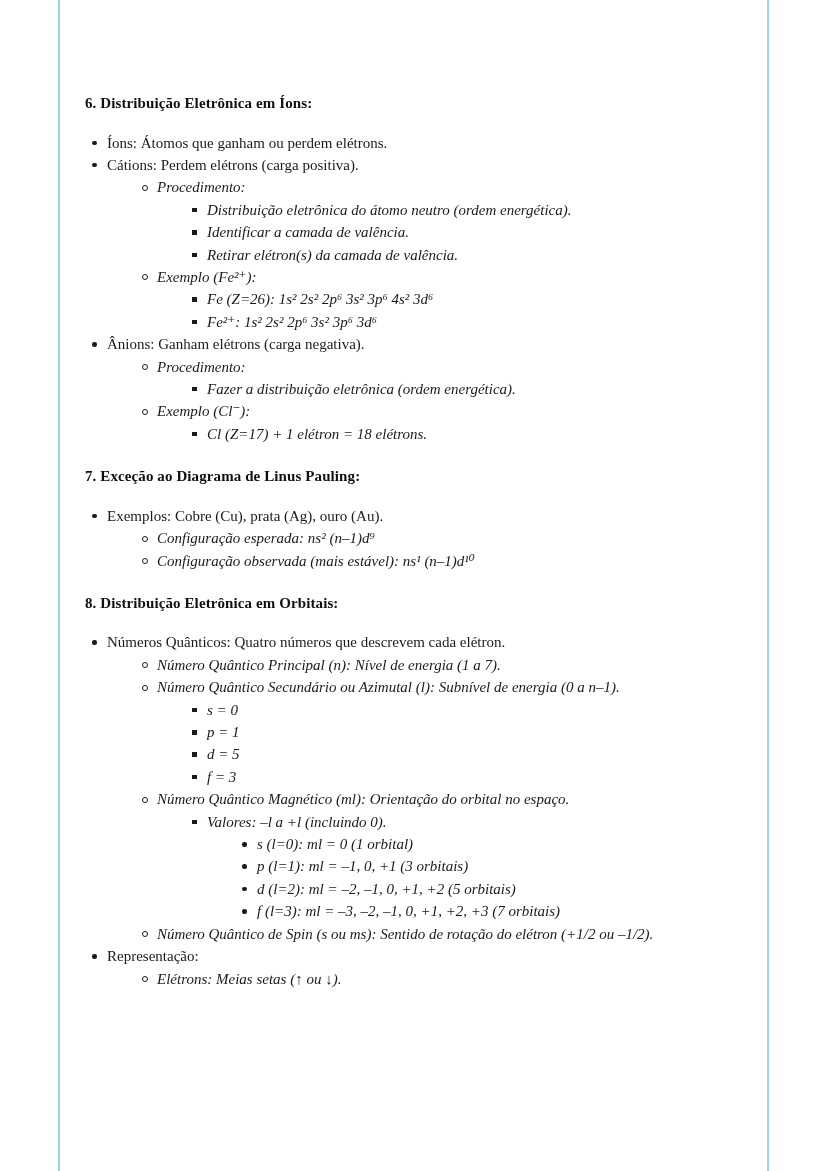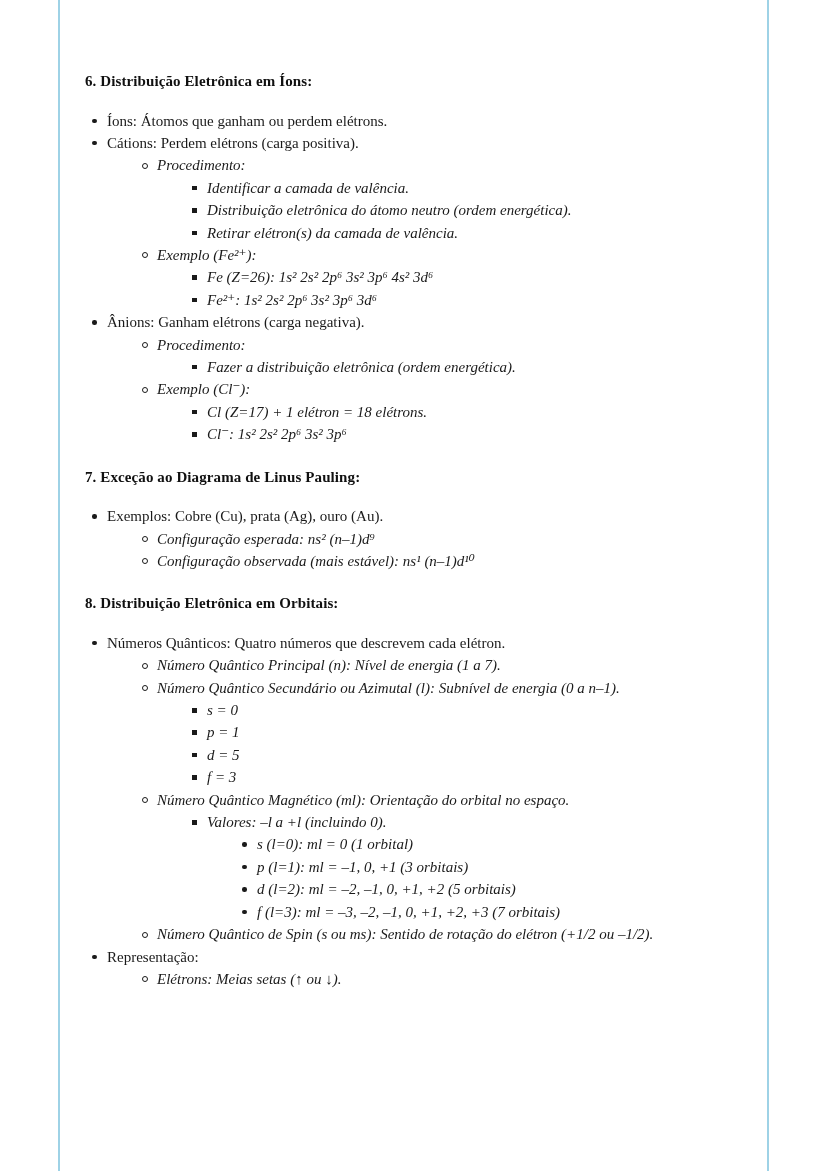--- a/index.html
+++ b/index.html
@@ -31,21 +31,21 @@
     bottom: 0;
     width: 2px;
     background: #9ed2e6;
   }
   .rule-left  { left: 58px; }
   .rule-right { left: 767px; }
 
   .content {
     position: absolute;
     left: 85px;
-    top: 72px;
+    top: 94px;
     width: 650px;
   }
 
   h2.section-heading {
     font-size: 15px;
     font-weight: bold;
     line-height: 1.3;
     margin: 0 0 18px 0;
     letter-spacing: 0.1px;
     color: #101010;
@@ -124,36 +124,35 @@
   <div class="rule rule-right"></div>
 
   <div class="content">
 
   <div class="section">
         <h2 class="section-heading">6. Distribuição Eletrônica em Íons:</h2>
         <ul class="depth-1">
           <li class="item lvl1"><span class="bullet"></span><span class="item-text">Íons: Átomos que ganham ou perdem elétrons.</span></li>
           <li class="item lvl1"><span class="bullet"></span><span class="item-text">Cátions: Perdem elétrons (carga positiva).</span><ul class="depth-2">
               <li class="item lvl2"><span class="bullet"></span><span class="item-text">Procedimento:</span><ul class="depth-3">
+                  <li class="item lvl3"><span class="bullet"></span><span class="item-text">Distribuição eletrônica do átomo neutro (ordem energética).</span></li>
                   <li class="item lvl3"><span class="bullet"></span><span class="item-text">Identificar a camada de valência.</span></li>
-                  <li class="item lvl3"><span class="bullet"></span><span class="item-text">Distribuição eletrônica do átomo neutro (ordem energética).</span></li>
                   <li class="item lvl3"><span class="bullet"></span><span class="item-text">Retirar elétron(s) da camada de valência.</span></li>
                 </ul></li>
               <li class="item lvl2"><span class="bullet"></span><span class="item-text">Exemplo (Fe²⁺):</span><ul class="depth-3">
                   <li class="item lvl3"><span class="bullet"></span><span class="item-text">Fe (Z=26): 1s² 2s² 2p⁶ 3s² 3p⁶ 4s² 3d⁶</span></li>
                   <li class="item lvl3"><span class="bullet"></span><span class="item-text">Fe²⁺: 1s² 2s² 2p⁶ 3s² 3p⁶ 3d⁶</span></li>
                 </ul></li>
             </ul></li>
           <li class="item lvl1"><span class="bullet"></span><span class="item-text">Ânions: Ganham elétrons (carga negativa).</span><ul class="depth-2">
               <li class="item lvl2"><span class="bullet"></span><span class="item-text">Procedimento:</span><ul class="depth-3">
                   <li class="item lvl3"><span class="bullet"></span><span class="item-text">Fazer a distribuição eletrônica (ordem energética).</span></li>
                 </ul></li>
               <li class="item lvl2"><span class="bullet"></span><span class="item-text">Exemplo (Cl⁻):</span><ul class="depth-3">
                   <li class="item lvl3"><span class="bullet"></span><span class="item-text">Cl (Z=17) + 1 elétron = 18 elétrons.</span></li>
-                  <li class="item lvl3"><span class="bullet"></span><span class="item-text">Cl⁻: 1s² 2s² 2p⁶ 3s² 3p⁶</span></li>
                 </ul></li>
             </ul></li>
         </ul>
       </div>
       <div class="section">
         <h2 class="section-heading">7. Exceção ao Diagrama de Linus Pauling:</h2>
         <ul class="depth-1">
           <li class="item lvl1"><span class="bullet"></span><span class="item-text">Exemplos: Cobre (Cu), prata (Ag), ouro (Au).</span><ul class="depth-2">
               <li class="item lvl2"><span class="bullet"></span><span class="item-text">Configuração esperada: ns² (n–1)d⁹</span></li>
               <li class="item lvl2"><span class="bullet"></span><span class="item-text">Configuração observada (mais estável): ns¹ (n–1)d¹⁰</span></li>

